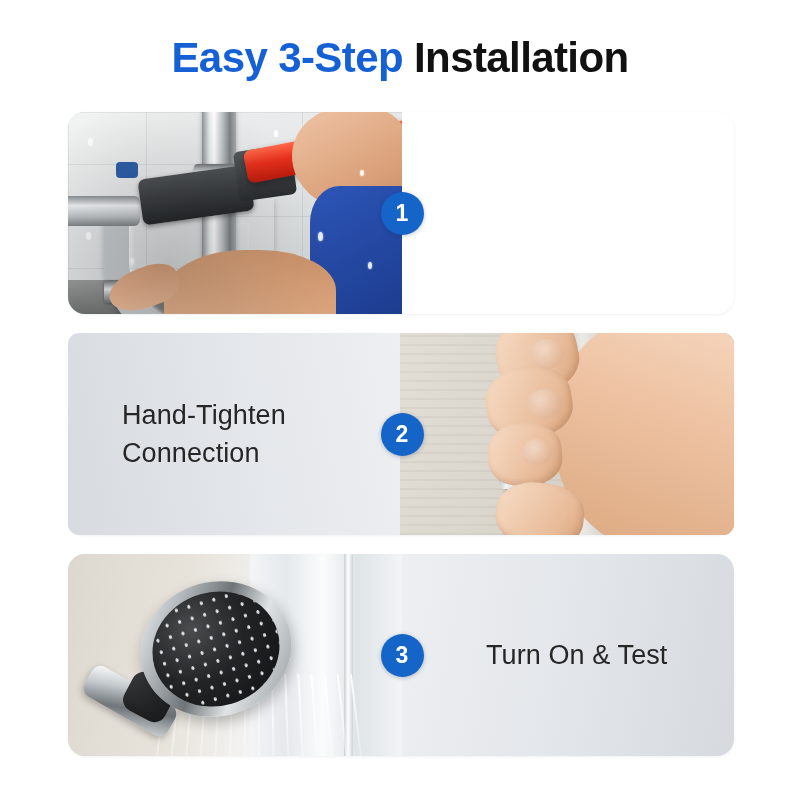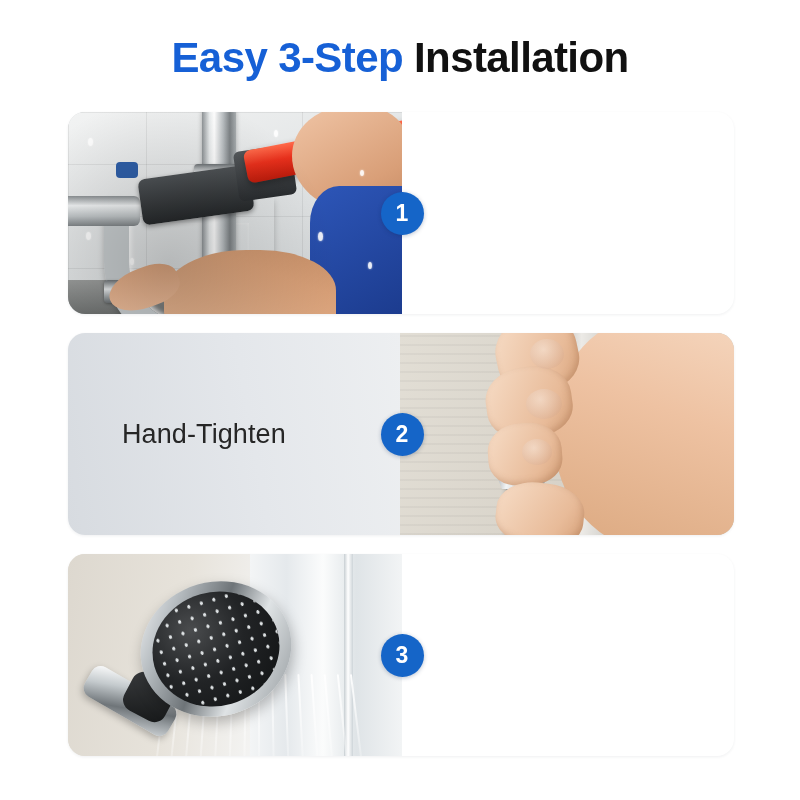--- a/index.html
+++ b/index.html
@@ -57,21 +57,21 @@
   }
 
   .card-inner {
     position: absolute;
     inset: 0;
     border-radius: 17px;
     overflow: hidden;
     display: flex;
     flex-direction: row;
   }
-  .card.reverse .card-inner { flex-direction: row-reverse; }
+  .card.reverse .card-inner { flex-direction: row-reverse; border-radius: 11px; }
 
   
   .photo {
     position: relative;
     width: 334px;
     height: 202px;
     flex: 0 0 334px;
     overflow: hidden;
   }
 
@@ -376,20 +376,21 @@
           <div class="finger f2"></div>
           <div class="finger f3"></div>
           <div class="finger f4"></div>
           <div class="knuckle" style="left:130px; top:6px;  width:34px; height:30px;"></div>
           <div class="knuckle" style="left:126px; top:56px; width:36px; height:30px;"></div>
           <div class="knuckle" style="left:122px; top:106px;width:30px; height:26px;"></div>
         </div>
         <div class="text-pane">
           <div class="step-label">
             <span>Hand-Tighten</span><br>
+            <span>Connection</span>
           </div>
         </div>
       </div>
       <div class="badge">2</div>
     </div>
 
     <div class="card">
       <div class="card-inner">
         <div class="photo ph3">
           <div class="bg"></div>
@@ -413,18 +414,21 @@
             <div class="jet" style="left:202px; transform:rotate(-7deg);"></div>
           </div>
           <div class="handle"></div>
           <div class="handle-cap"></div>
           <div class="head-rim">
             <div class="head-face">
               <div class="nozzles"></div>
             </div>
           </div>
         </div>
+        <div class="text-pane">
+          <div class="step-label">Turn On &amp; Test</div>
+        </div>
       </div>
       <div class="badge">3</div>
     </div>
 
   </div>
 </div>
 
 </body></html>

